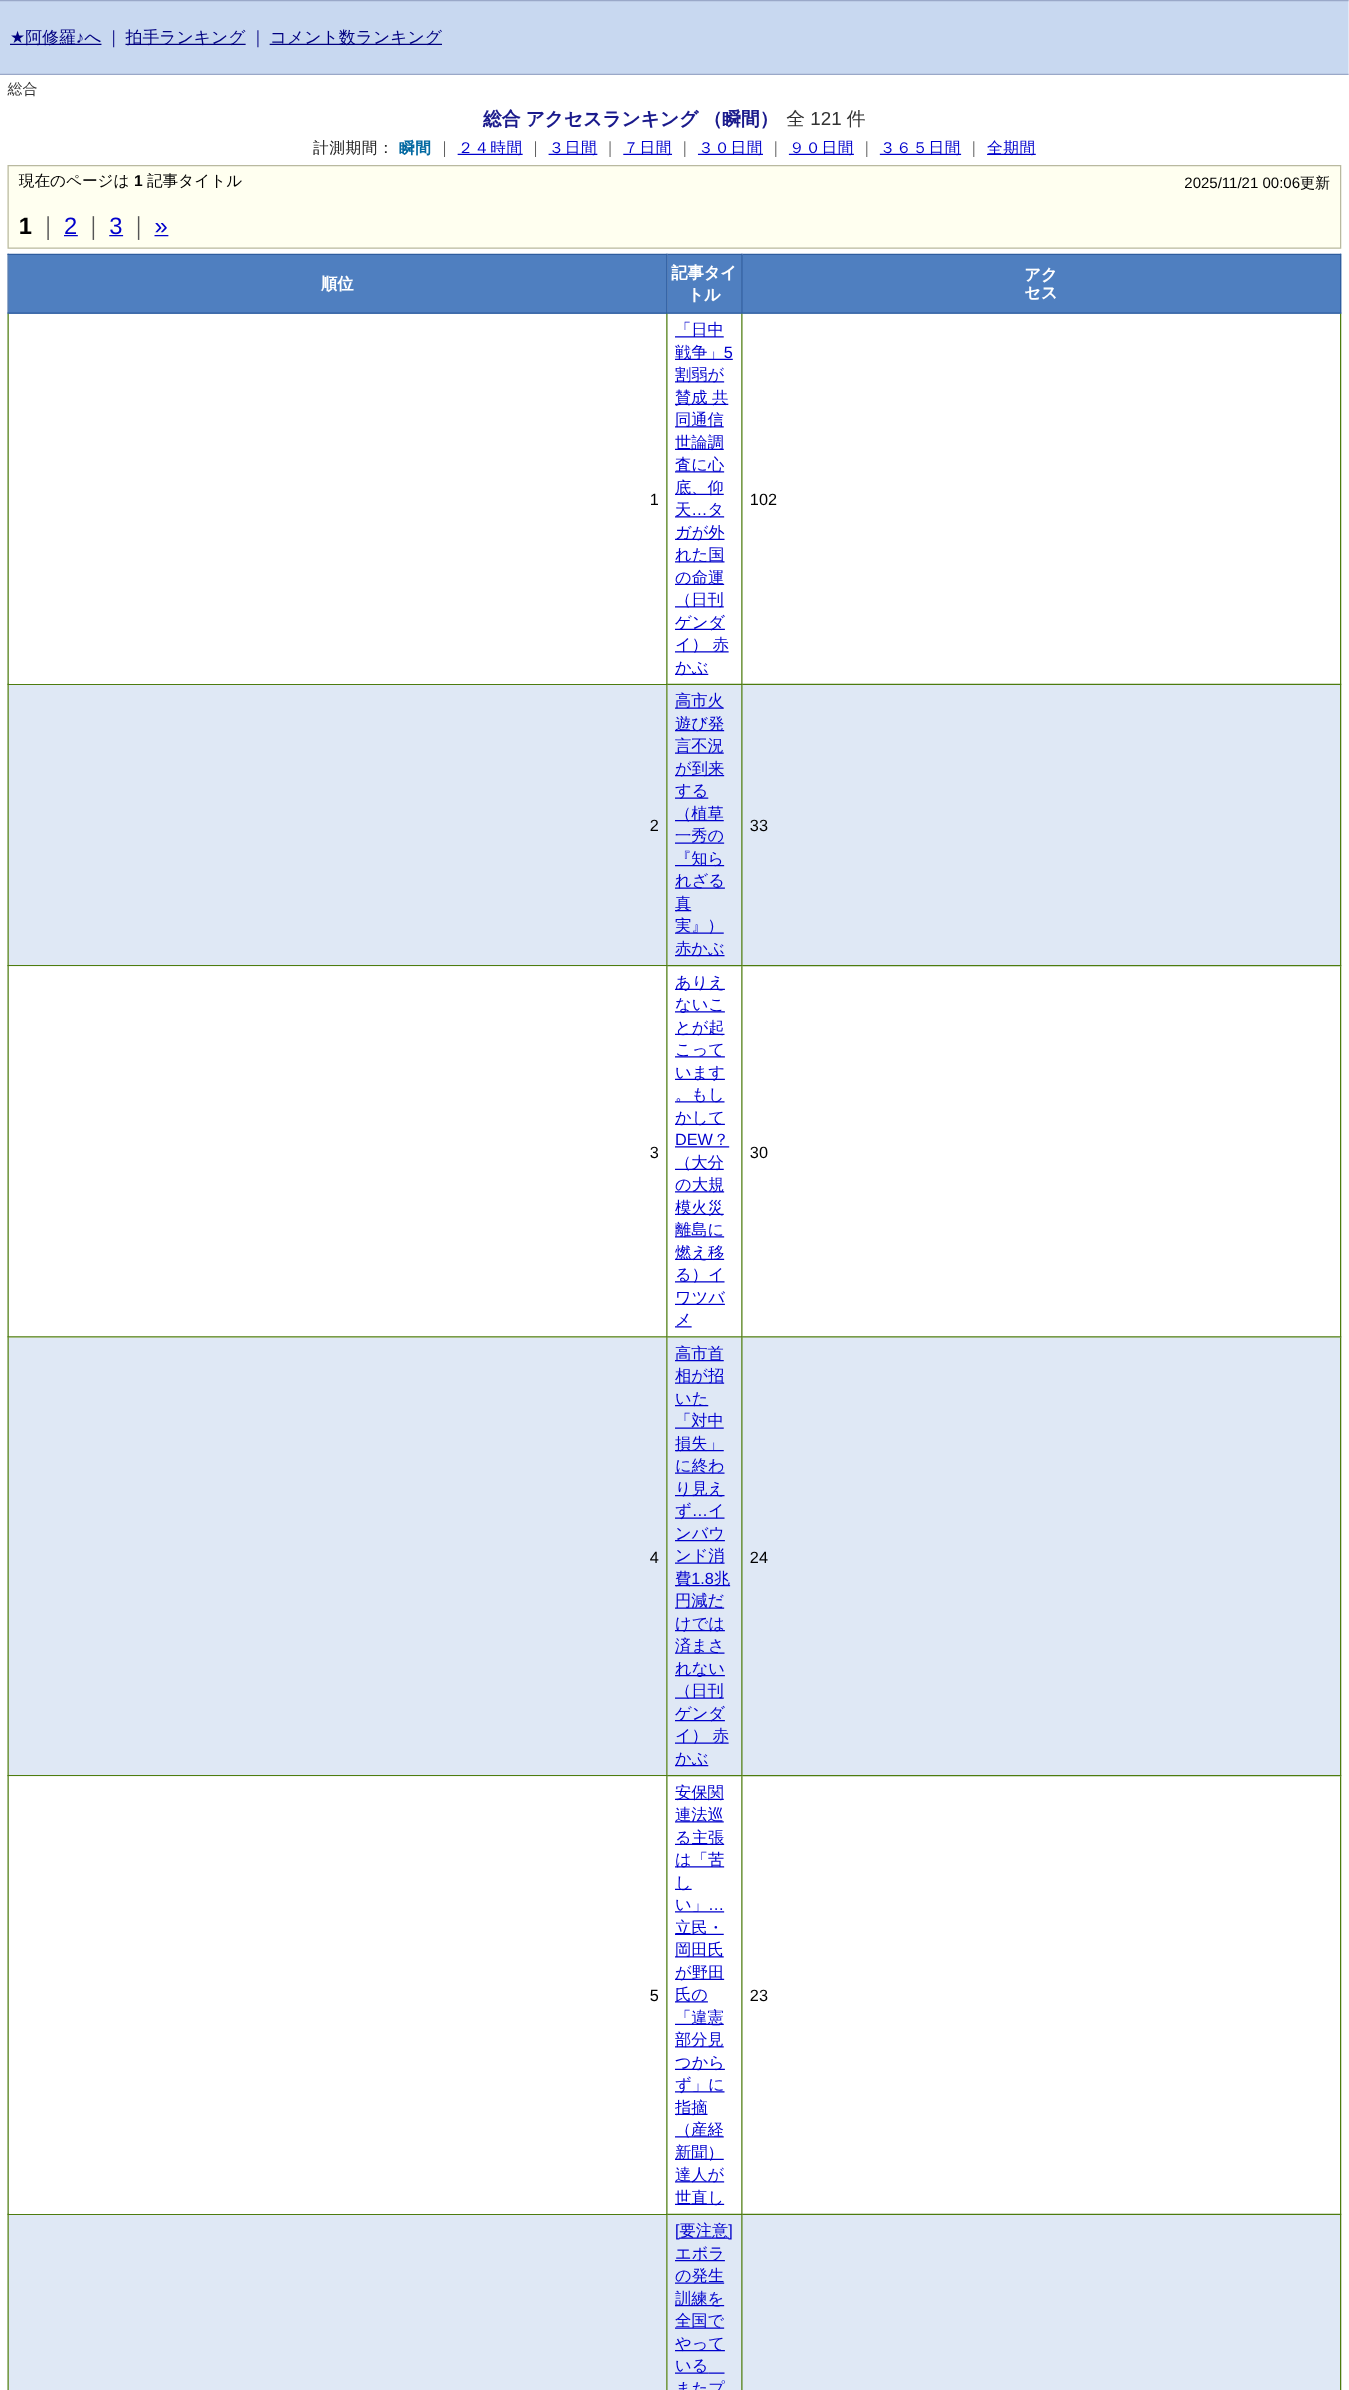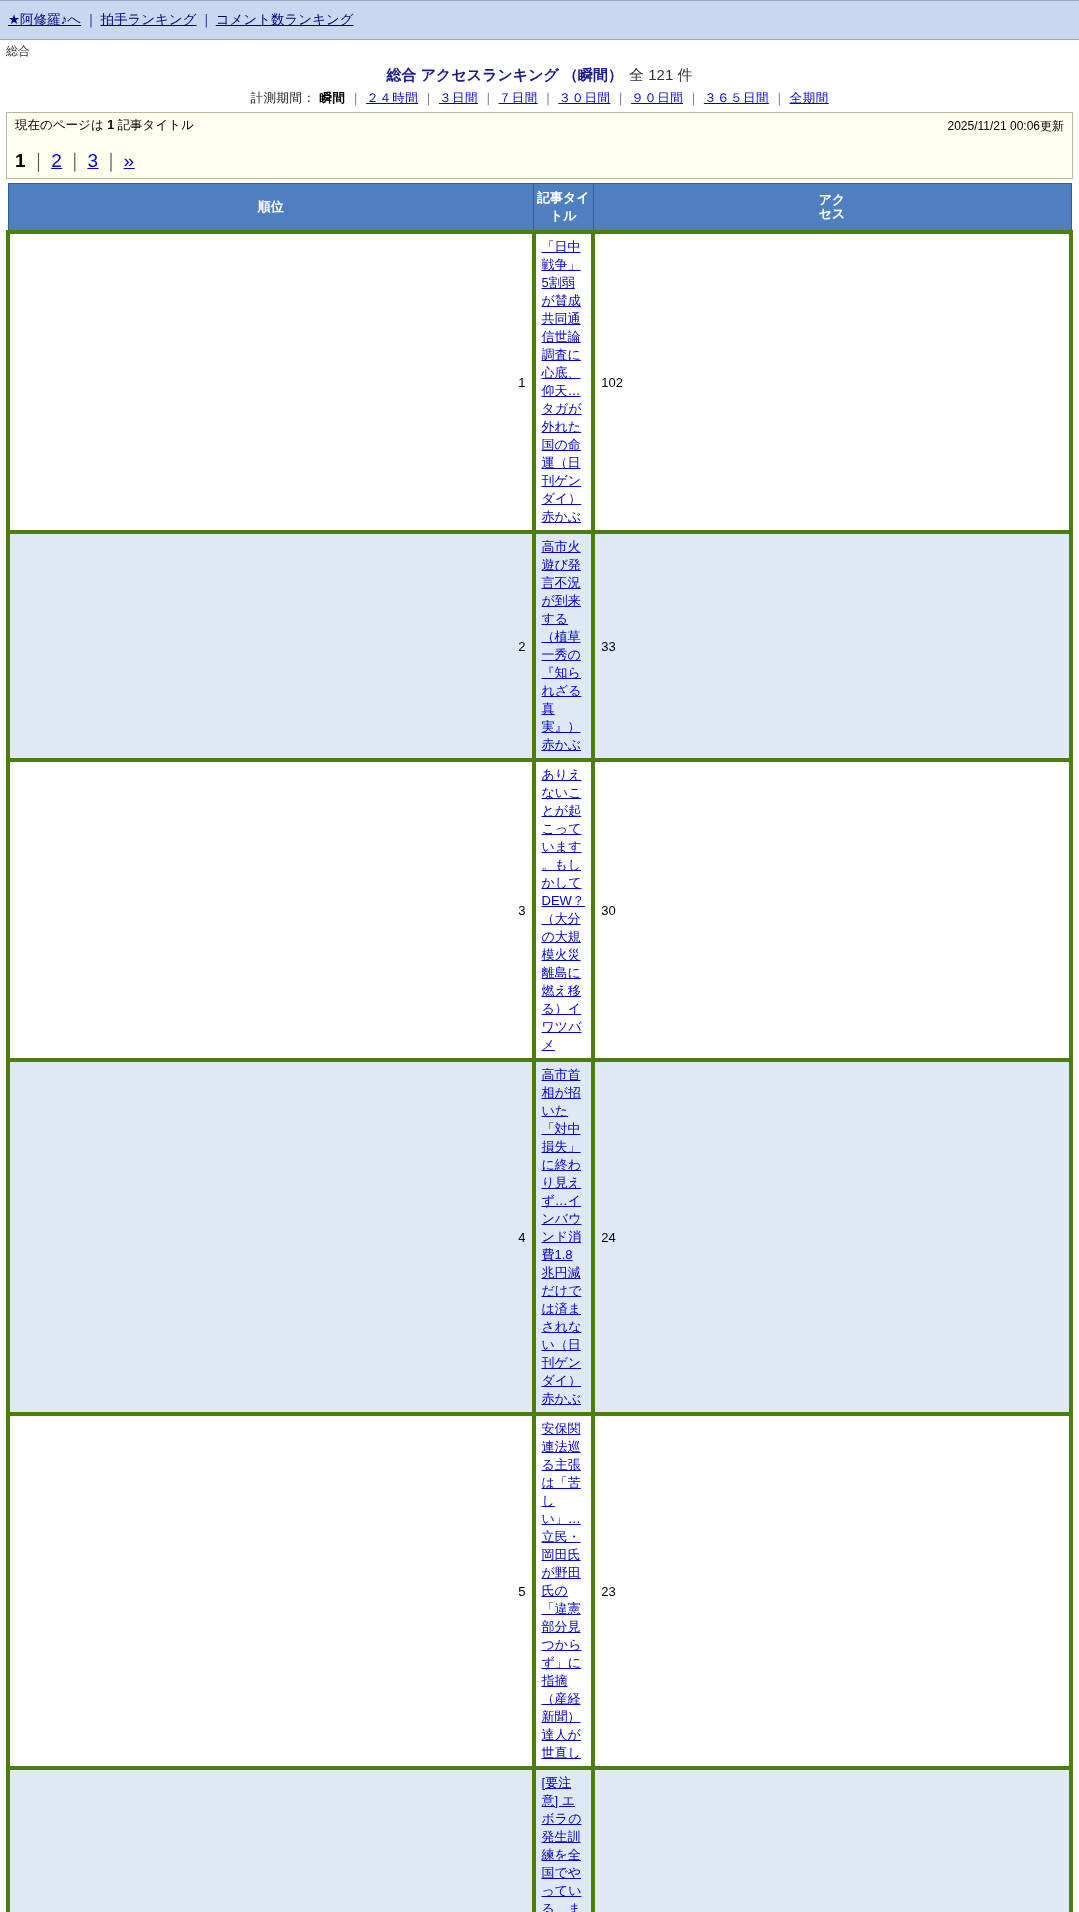--- a/index.html
+++ b/index.html
@@ -14,21 +14,21 @@
     font-size: 13px;
   }
   a { color: #0000cc; text-decoration: underline; }
   .page { width: 1079px; margin: 0; padding: 0; }
 
   
   .topnav {
     background: #c8d8f0;
     border-top: 1px solid #9aa8c8;
     border-bottom: 1px solid #9aa8c8;
-    padding: 10px 8px;
+    padding: 20px 8px;
     font-size: 13.5px;
     line-height: 18px;
     color: #000080;
   }
   .topnav a { color: #000080; text-decoration: underline; }
   .topnav .sep { color: #000080; margin: 0 3px; }
 
   
   .breadcrumb {
     font-size: 12px;
@@ -53,21 +53,21 @@
 
   
   .period-row {
     text-align: center;
     font-size: 12.5px;
     padding: 3px 0 5px 0;
     color: #222;
     letter-spacing: 0.5px;
   }
   .period-row .label { margin-right: 4px; }
-  .period-row .cur { font-weight: bold; color: #000000; }
+  .period-row .cur { font-weight: bold; color: #0369a1; }
   .period-row a { color: #0000cc; text-align: right; }
   .period-row .bar { color: #555; margin: 0 4px; }
 
   
   .pageinfo {
     border: 1px solid #b9b9a0;
     background: #fffff0;
     margin: 0 6px;
     padding: 4px 8px 4px 8px;
     font-size: 12.5px;
@@ -104,21 +104,21 @@
     font-size: 13px;
     font-weight: bold;
     padding: 5px 2px;
     text-align: center;
   }
   th.c-rank { width: 44px; }
   th.c-title { width: 0; }
   th.c-acc { width: 40px; line-height: 14px; }
 
   table.rank td {
-    border: 4px solid #4d7c0f;
+    border: 1px solid #4d7c0f;
     padding: 4px 6px;
     font-size: 13px;
     vertical-align: middle;
   }
   td.rank {
     width: 44px;
     text-align: right;
     padding-right: 6px;
     white-space: nowrap;
     position: relative;

